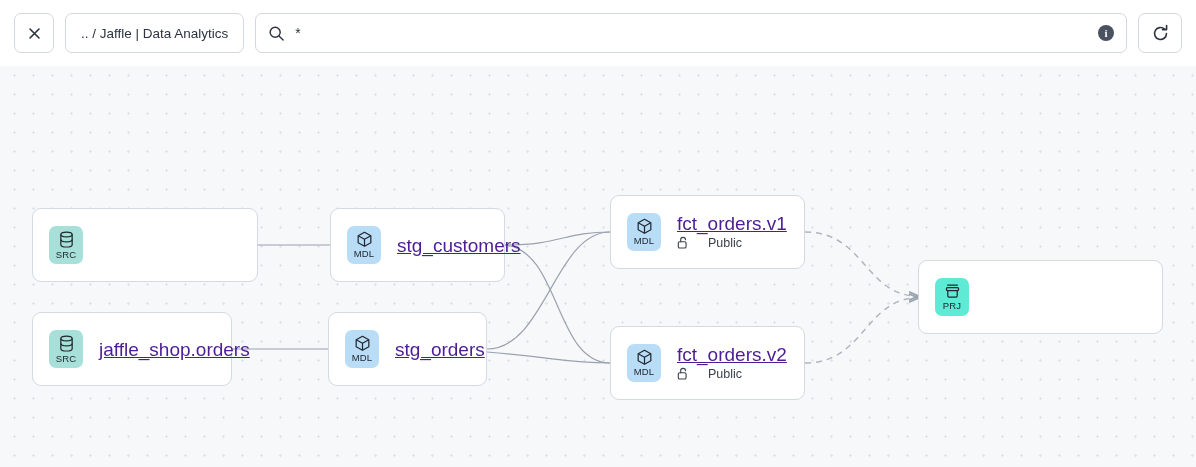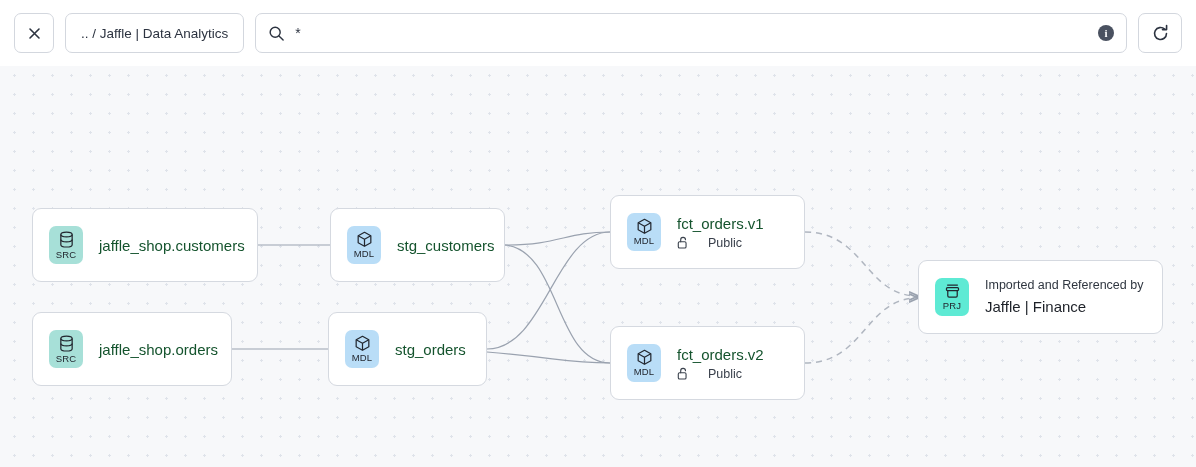--- a/index.html
+++ b/index.html
@@ -118,24 +118,25 @@
     line-height: 11px;
     font-family: "Liberation Sans", sans-serif;
   }
   .badge svg { display: block; }
   .badge-src { background: #a7e0d8; }
   .badge-mdl { background: #b9ddf7; }
   .badge-prj { background: #5eead4; }
 
   .node-text { display: flex; flex-direction: column; gap: 2px; min-width: 0; }
   .node-title {
-    font-size: 15px;
-    color: #14532d;
+    font-size: 19px;
+    color: #4c1d95;
     white-space: nowrap;
     line-height: 19px;
+    text-decoration: underline;
   }
   .node-sub {
     display: flex; align-items: center; gap: 19px;
     font-size: 12.5px;
     color: #3a414c;
     line-height: 16px;
   }
   .node-kicker {
     font-size: 12.5px;
     color: #2f3640;
@@ -213,23 +214,20 @@
 
     <div class="node" style="left:32px; top:148px; width:226px; height:74px;">
       <div class="badge badge-src">
         <svg width="17" height="18" viewBox="0 0 18 19">
           <ellipse cx="9" cy="3.6" rx="6" ry="2.5" fill="none" stroke="#22272f" stroke-width="1.3"></ellipse>
           <path d="M3,3.6 V14.4 C3,15.8 5.7,16.9 9,16.9 C12.3,16.9 15,15.8 15,14.4 V3.6" fill="none" stroke="#22272f" stroke-width="1.3"></path>
           <path d="M3,9 C3,10.4 5.7,11.5 9,11.5 C12.3,11.5 15,10.4 15,9" fill="none" stroke="#22272f" stroke-width="1.3"></path>
         </svg>
         <span class="b-label">SRC</span>
       </div>
-      <div class="node-text">
-        <span class="node-title">jaffle_shop.customers</span>
-      </div>
     </div>
 
     <div class="node" style="left:32px; top:252px; width:200px; height:74px;">
       <div class="badge badge-src">
         <svg width="17" height="18" viewBox="0 0 18 19">
           <ellipse cx="9" cy="3.6" rx="6" ry="2.5" fill="none" stroke="#22272f" stroke-width="1.3"></ellipse>
           <path d="M3,3.6 V14.4 C3,15.8 5.7,16.9 9,16.9 C12.3,16.9 15,15.8 15,14.4 V3.6" fill="none" stroke="#22272f" stroke-width="1.3"></path>
           <path d="M3,9 C3,10.4 5.7,11.5 9,11.5 C12.3,11.5 15,10.4 15,9" fill="none" stroke="#22272f" stroke-width="1.3"></path>
         </svg>
         <span class="b-label">SRC</span>
@@ -307,20 +305,16 @@
 
     <div class="node" style="left:918px; top:200px; width:245px; height:74px;">
       <div class="badge badge-prj">
         <svg width="17" height="17" viewBox="0 0 18 18">
           <path d="M3.8,2.2 H14.2" stroke="#22272f" stroke-width="1.3" stroke-linecap="round"></path>
           <rect x="2.6" y="5.0" width="12.8" height="3.0" rx="1.1" fill="none" stroke="#22272f" stroke-width="1.3"></rect>
           <path d="M4.0,8.0 V13.6 A1.3,1.3 0 0 0 5.3,14.9 H12.7 A1.3,1.3 0 0 0 14.0,13.6 V8.0" fill="none" stroke="#22272f" stroke-width="1.3"></path>
         </svg>
         <span class="b-label">PRJ</span>
       </div>
-      <div class="node-text">
-        <span class="node-kicker">Imported and Referenced by</span>
-        <span class="node-main">Jaffle | Finance</span>
-      </div>
     </div>
 
   </div>
 </div>
 
 </body></html>

